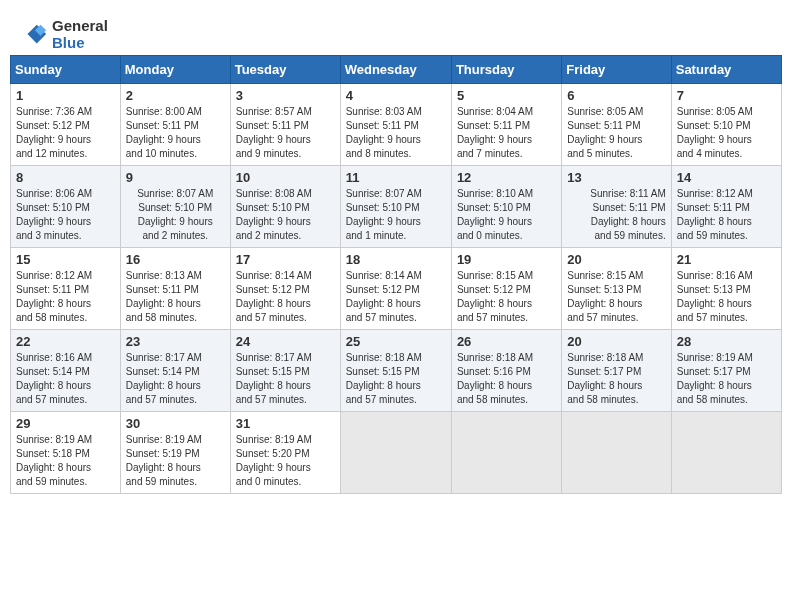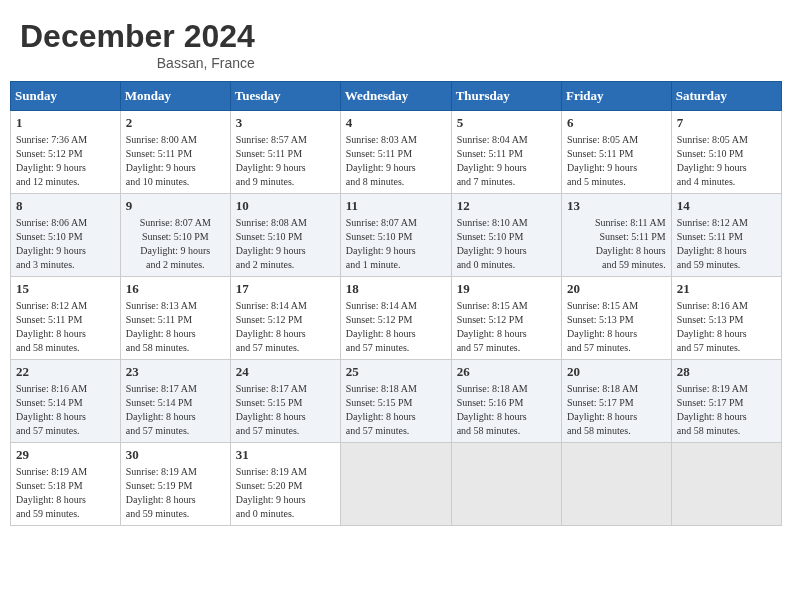--- a/index.html
+++ b/index.html
@@ -33,22 +33,20 @@
       font-weight: bold;
       color: #333;
     }
     .location {
       font-size: 14px;
       color: #555;
     }
     .calendar {
       width: 100%;
       border-collapse: collapse;
-      margin-top: 6px;
-      font-family: Liberation Serif, serif;
     }
     .calendar th {
       background: #2a6db5;
       color: #fff;
       font-size: 13px;
       font-weight: bold;
       padding: 6px 4px;
       text-align: left;
       border: 1px solid #1a5a9a;
     }
@@ -77,23 +75,29 @@
     .day-info {
       font-size: 10px;
       line-height: 1.4;
       color: #333;
     }
   </style>
 </head>
 <body>
 
 <div class="header-area">
-  <div class="title-area">
-    <div class="month-title">December 2024</div>
-    <div class="location">Bassan, France</div>
+  <div class="logo">
+    <svg class="logo-icon" viewBox="0 0 30 30">
+      <polygon points="18,4 28,14 18,24 8,14" fill="#2a6db5"></polygon>
+      <polygon points="22,4 28,10 22,16 16,10" fill="#5aabf0"></polygon>
+    </svg>
+    <div>
+      <div style="font-size:15px;font-weight:bold;color:#333;line-height:1.1;">General</div>
+      <div style="font-size:15px;font-weight:bold;color:#2a6db5;line-height:1.1;">Blue</div>
+    </div>
   </div>
 </div>
 
 <table class="calendar">
   <thead>
     <tr id="weekday-header">
     <th>Sunday</th>
         <th>Monday</th>
         <th>Tuesday</th>
         <th>Wednesday</th>

